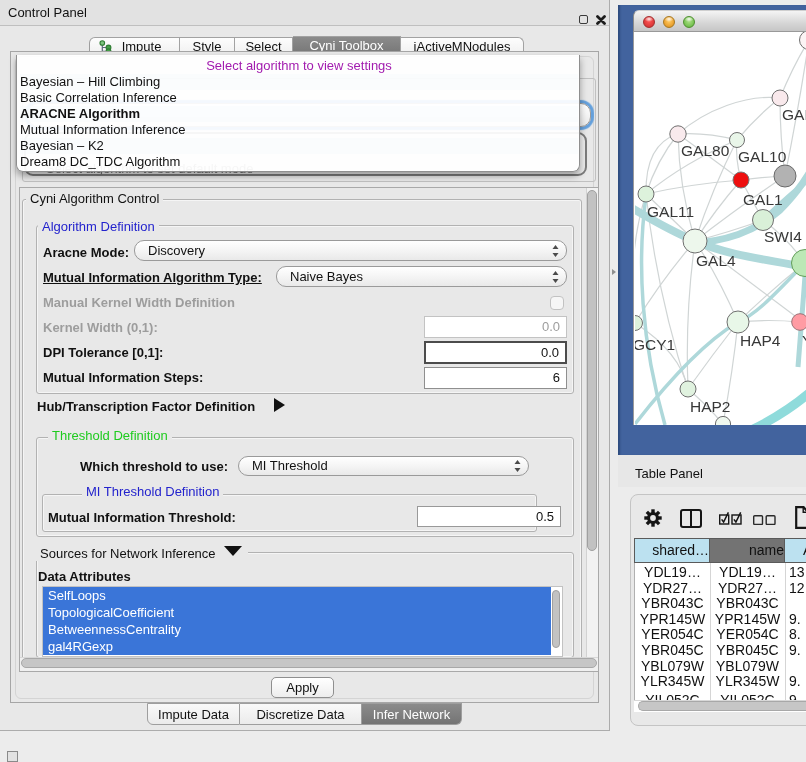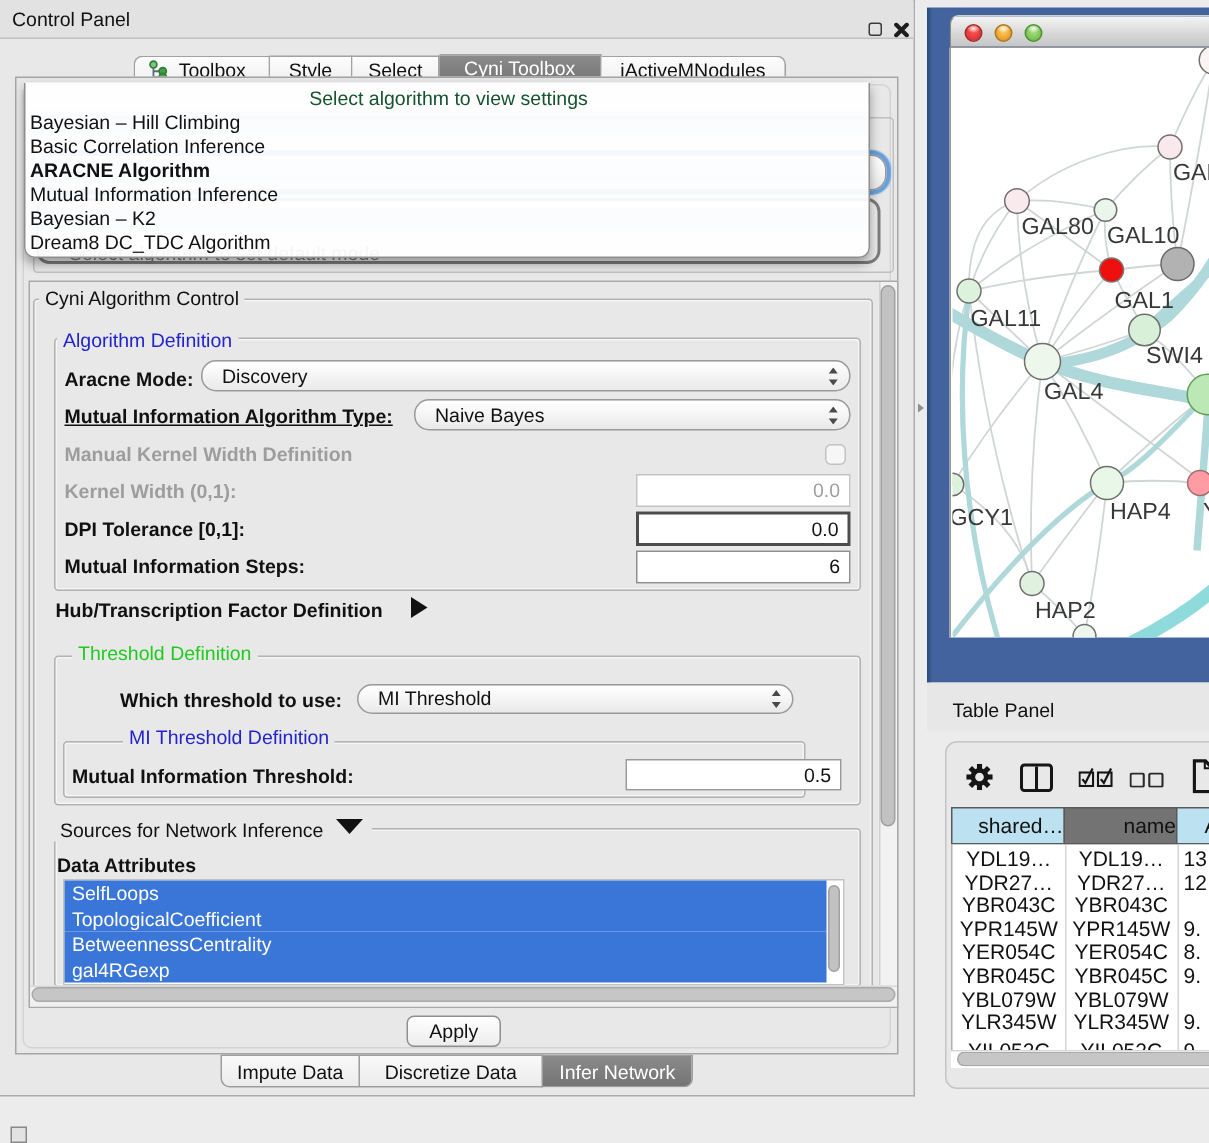--- a/index.html
+++ b/index.html
@@ -83,21 +83,21 @@
   <path d="M1.5 1.5 L8.5 8.5 M8.5 1.5 L1.5 8.5" stroke="#1c1c1c" stroke-width="2.8" stroke-linecap="round"></path>
 </svg>
 
 <div class="abs tab first" style="left:89px;width:91px;">
   <svg style="position:absolute;left:9px;top:2.5px" width="13" height="13" viewBox="0 0 13 13">
     <path d="M3.3 4.5 V11.3 M3.3 7.5 H8.5 M3.3 11.3 H8.5" stroke="#5c6b7c" stroke-width="1.2" fill="none"></path>
     <circle cx="3.3" cy="3" r="2.3" fill="#7cc47e" stroke="#2f7d33" stroke-width="1.1"></circle>
     <circle cx="9.5" cy="7.5" r="2.4" fill="#43a046" stroke="#2f7d33" stroke-width="1.1"></circle>
     <circle cx="9.5" cy="11.3" r="2.4" fill="#43a046" stroke="#2f7d33" stroke-width="1.1"></circle>
   </svg>
-  <span style="margin-left:14px">Toolbox</span>
+  <span style="margin-left:14px">Impute</span>
 </div>
 <div class="abs tab" style="left:180px;width:55px;">Style</div>
 <div class="abs tab" style="left:235px;width:58px;">Select</div>
 <div class="abs tab sel" style="left:293px;width:108px;">Cyni Toolbox</div>
 <div class="abs tab last" style="left:401px;width:123px;">jActiveMNodules</div>
 
 <div id="contentbox" class="abs"></div>
 <div id="innerpanel" class="abs"></div>
 
 <div class="abs" style="left:22px;top:78px;width:574px;height:104px;border:1px solid #c0c0c0;border-radius:3px;box-sizing:border-box;"></div>
@@ -180,21 +180,21 @@
 
 <div class="abs" style="left:271px;top:677px;width:63px;height:21px;background:linear-gradient(#ffffff,#ededed);border:1px solid #8f8f8f;border-radius:5px;box-sizing:border-box;text-align:center;line-height:19px;">Apply</div>
 
 <div class="abs tabb first" style="left:147px;top:703px;width:93px;">Impute Data</div>
 <div class="abs tabb" style="left:240px;top:703px;width:122px;">Discretize Data</div>
 <div class="abs tabb sel last" style="left:362px;top:703px;width:100px;">Infer Network</div>
 
 <div class="abs" style="left:7px;top:751px;width:11px;height:11px;border:1.5px solid #8a8a8a;background:#e2e2e2;box-sizing:border-box;"></div>
 
 <div id="popup" class="abs">
-  <div class="pitem" style="top:3px;color:#14532d;text-align:center;">Select algorithm to view settings</div>
+  <div class="pitem" style="top:3px;color:#a21caf;text-align:center;">Select algorithm to view settings</div>
   <div class="pitem" style="top:19px;background:rgba(244,249,253,0.4);">Bayesian – Hill Climbing</div>
   <div class="pitem" style="top:35px;">Basic Correlation Inference</div>
   <div class="pitem b" style="top:51px;background:rgba(244,249,253,0.4);">ARACNE Algorithm</div>
   <div class="pitem" style="top:67px;">Mutual Information Inference</div>
   <div class="pitem" style="top:83px;background:rgba(244,249,253,0.4);">Bayesian – K2</div>
   <div class="pitem" style="top:99px;">Dream8 DC_TDC Algorithm</div>
 </div>
 
 <div class="abs" style="left:612px;top:269px;width:0;height:0;border-left:4.5px solid #8f8f8f;border-top:3.5px solid transparent;border-bottom:3.5px solid transparent;"></div>
 

